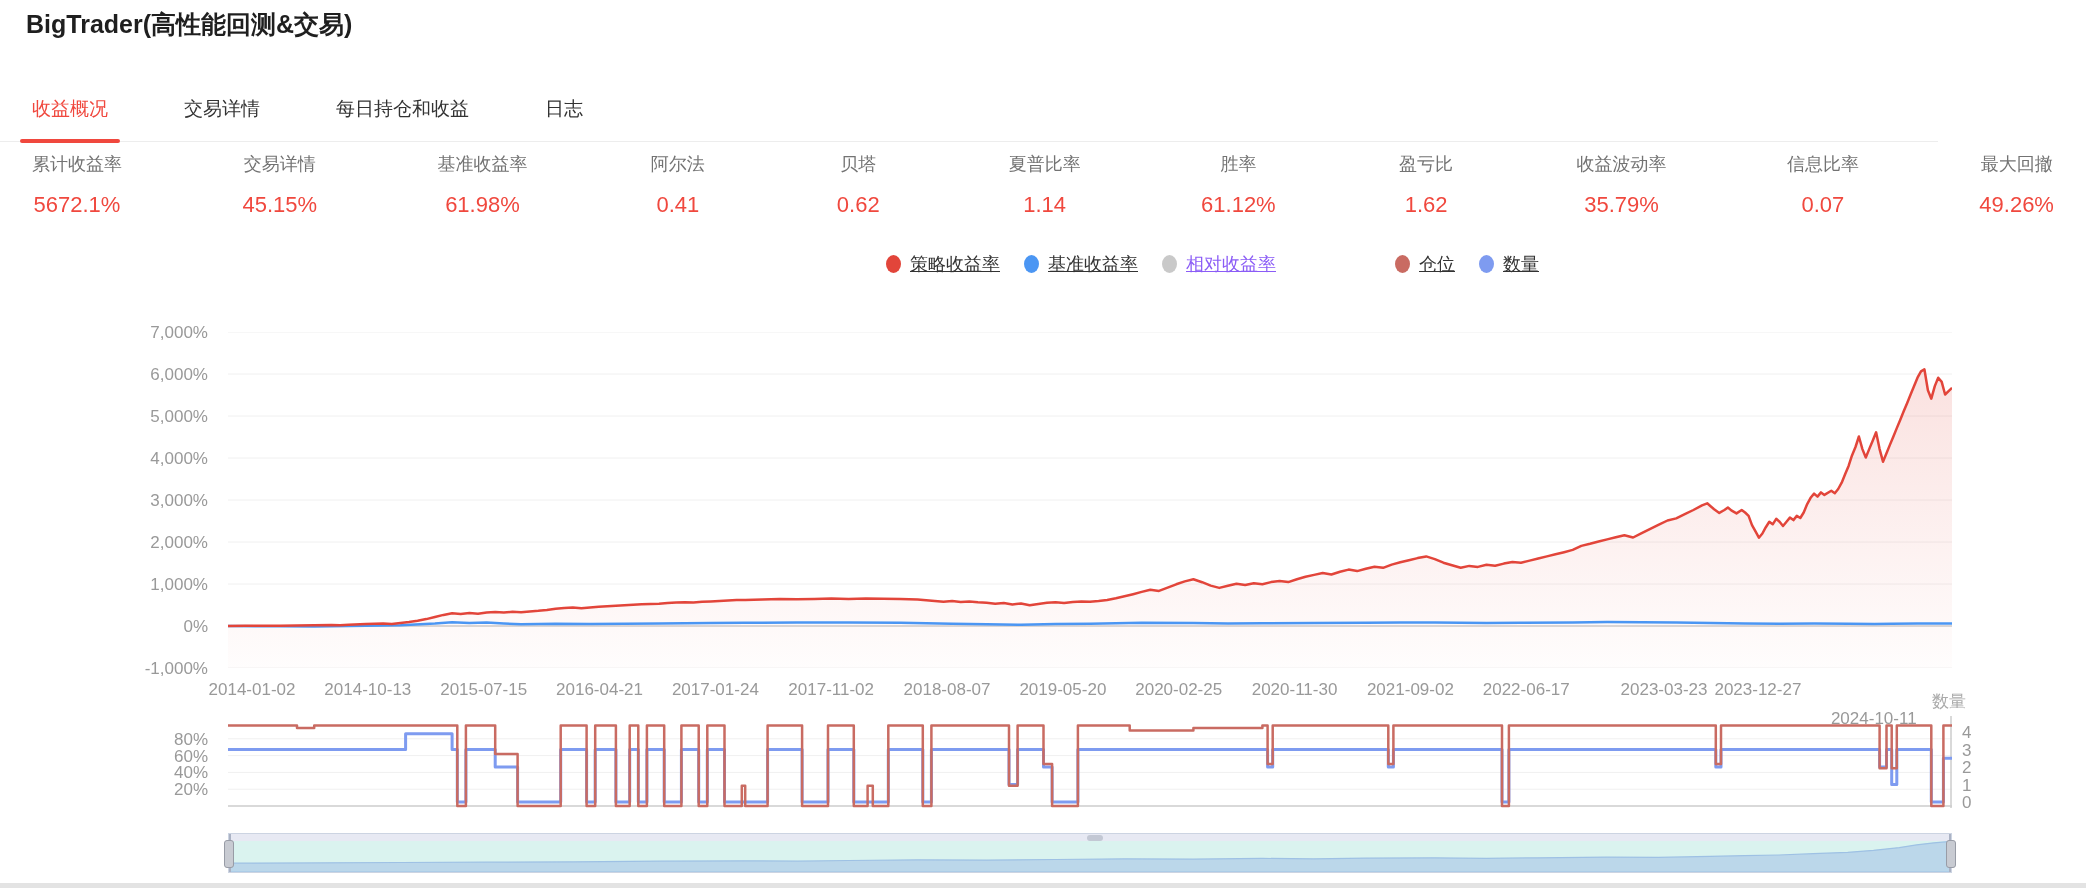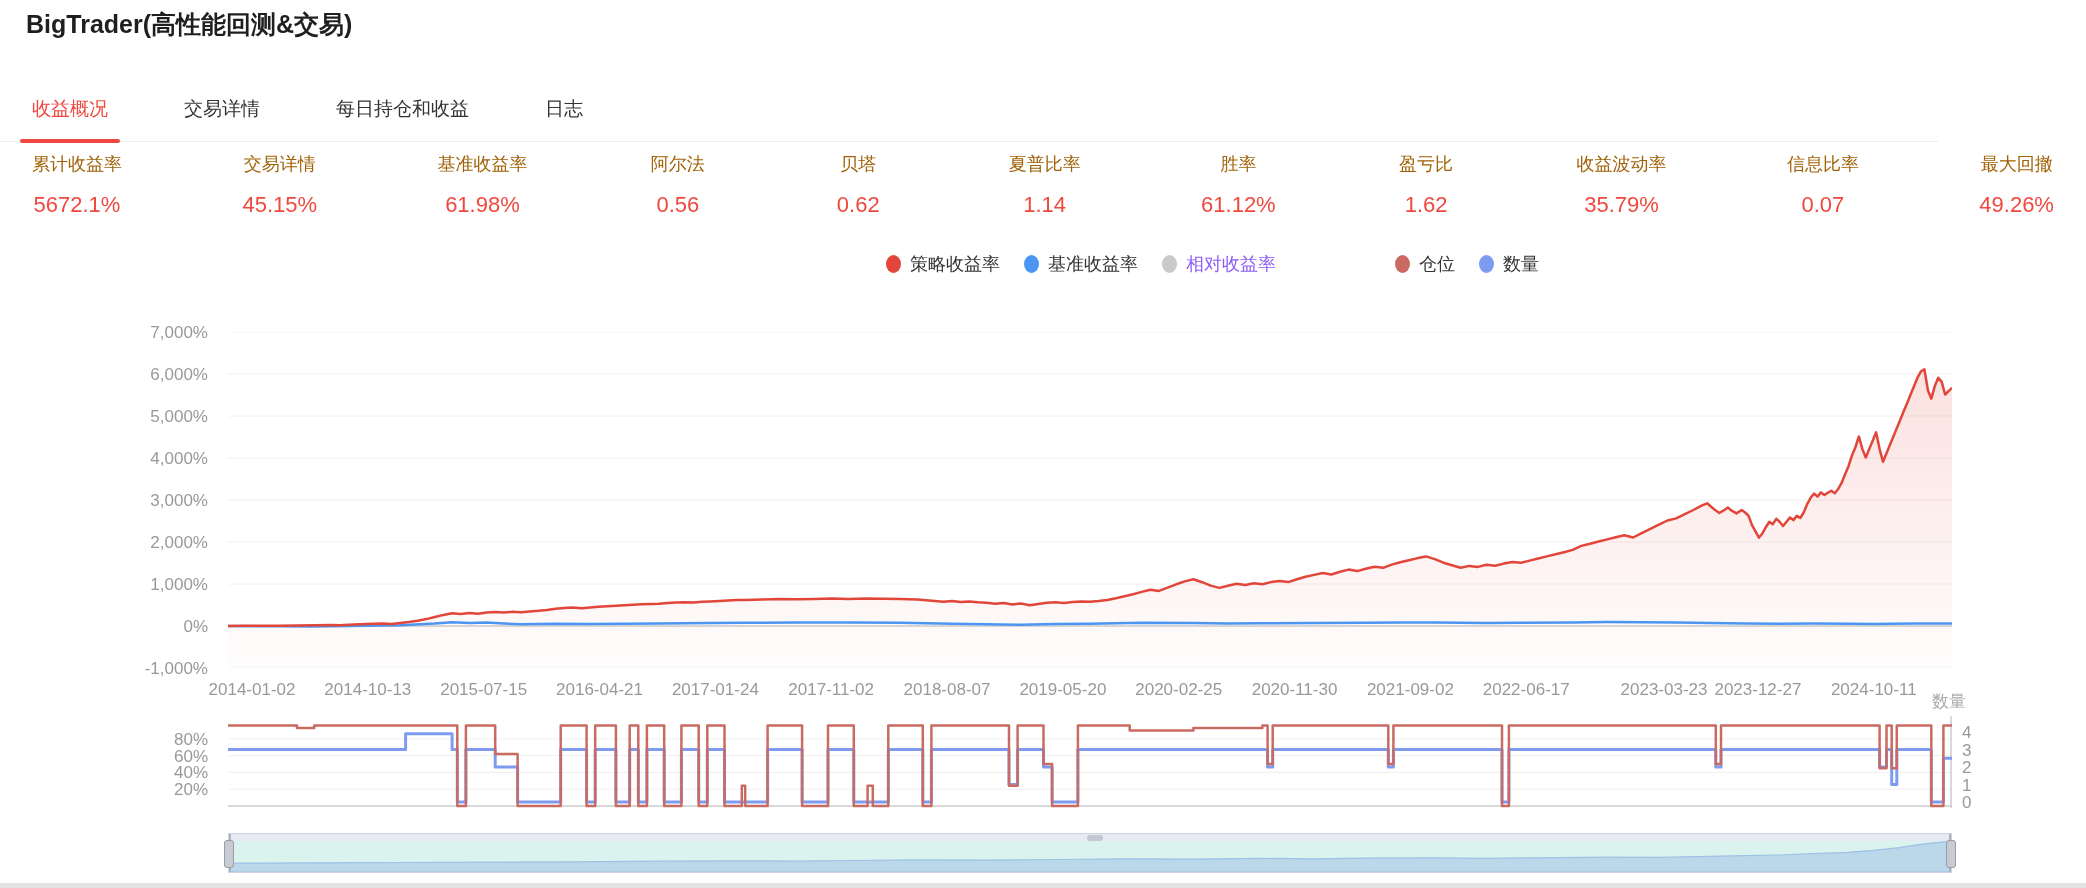--- a/index.html
+++ b/index.html
@@ -11,28 +11,28 @@
 
   
   .tabbar { position:absolute; left:0; top:78px; width:1938px; height:64px; border-bottom:1px solid #ededed; padding-left:20px; display:flex; }
   .tab { font-size:19px; color:#333; padding:18px 12px 20px 12px; margin-right:52px; cursor:pointer; position:relative; white-space:nowrap; }
   .tab.active { color:#f0483e; }
   .tab.active::after { content:""; position:absolute; left:0; right:0; bottom:-2px; height:4px; background:#f0483e; border-radius:2px; }
 
   
   .metrics { position:absolute; left:0; top:152px; width:2086px; padding:0 32px; display:flex; justify-content:space-between; }
   .metric { text-align:center; min-width:60px; }
-  .metric .m-label { font-size:18px; color:#a16207; }
+  .metric .m-label { font-size:18px; color:#737373; }
   .metric .m-value { font-size:22px; color:#f0483e; margin-top:16px; }
 
   
   .legend-group { position:absolute; top:252px; display:flex; align-items:center; }
   .legend-item { display:flex; align-items:center; margin-right:24px; cursor:pointer; }
   .legend-dot { width:15px; height:18px; border-radius:50%; margin-right:9px; }
-  .legend-label { font-size:18px; color:#333; }
+  .legend-label { font-size:18px; color:#333;text-decoration:underline; }
   .legend-item.inactive .legend-label { color:#8b5cf6; }
 
   
   .ytick { position:absolute; right:0; font-size:17px; color:#999; text-align:right; }
   .xtick { position:absolute; top:0; font-size:17px; color:#999; transform:translateX(-50%); white-space:nowrap; }
   .ptick-l { position:absolute; right:0; font-size:17px; color:#999; }
   .ptick-r { position:absolute; left:0;  font-size:17px; color:#999; }
   .axis-name { position:absolute; font-size:17px; color:#aaa; }
 
   .chart-abs { position:absolute; }
@@ -67,21 +67,21 @@
       <div class="metric">
         <div class="m-label">交易详情</div>
         <div class="m-value">45.15%</div>
       </div>
       <div class="metric">
         <div class="m-label">基准收益率</div>
         <div class="m-value">61.98%</div>
       </div>
       <div class="metric">
         <div class="m-label">阿尔法</div>
-        <div class="m-value">0.56</div>
+        <div class="m-value">0.41</div>
       </div>
       <div class="metric">
         <div class="m-label">贝塔</div>
         <div class="m-value">0.62</div>
       </div>
       <div class="metric">
         <div class="m-label">夏普比率</div>
         <div class="m-value">1.14</div>
       </div>
       <div class="metric">
@@ -173,21 +173,21 @@
       <div class="xtick" style="left: 487.36px;">2017-01-24</div>
       <div class="xtick" style="left: 603.2px;">2017-11-02</div>
       <div class="xtick" style="left: 719.04px;">2018-08-07</div>
       <div class="xtick" style="left: 834.88px;">2019-05-20</div>
       <div class="xtick" style="left: 950.72px;">2020-02-25</div>
       <div class="xtick" style="left: 1066.56px;">2020-11-30</div>
       <div class="xtick" style="left: 1182.4px;">2021-09-02</div>
       <div class="xtick" style="left: 1298.24px;">2022-06-17</div>
       <div class="xtick" style="left: 1436px;">2023-03-23</div>
       <div class="xtick" style="left: 1529.92px;">2023-12-27</div>
-      <div class="xtick" style="left: 1645.76px;">2024-10-11</div>
+      <div class="xtick" style="left: 1645.76px; margin-top: 29px;">2024-10-11</div>
     </div>
   <div class="axis-name" style="left:1932px; top:690px;">数量</div>
 
   <div class="chart-abs" id="pos-lticks" style="left:0; top:716px; width:218px; height:92px;">
       <div class="ptick-l" style="top: 13.8px; right: 10px;">80%</div>
       <div class="ptick-l" style="top: 30.6px; right: 10px;">60%</div>
       <div class="ptick-l" style="top: 47.4px; right: 10px;">40%</div>
       <div class="ptick-l" style="top: 64.2px; right: 10px;">20%</div>
     </div>
   <div class="chart-abs" style="left:228px; top:716px;">

